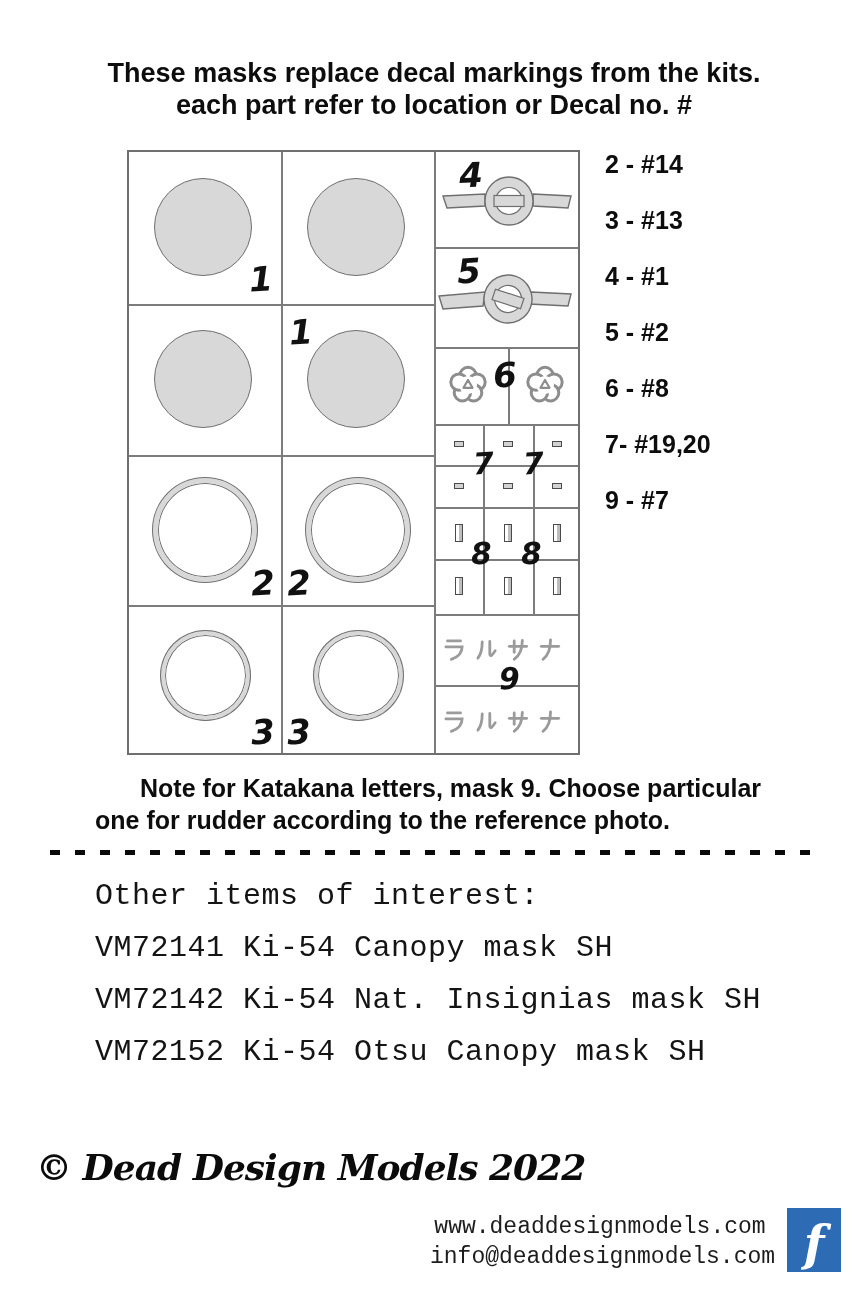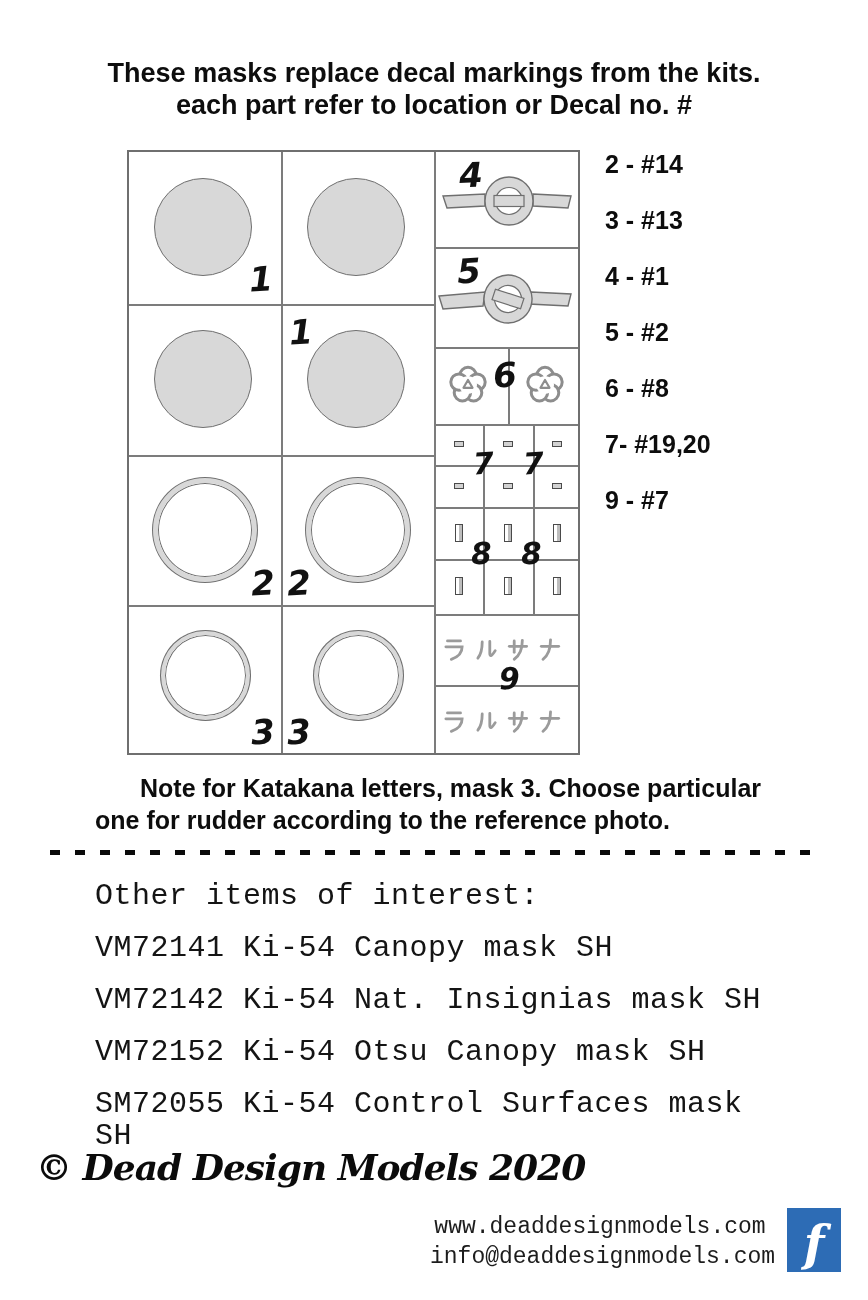--- a/index.html
+++ b/index.html
@@ -226,35 +226,34 @@
     <div class="legend-item">2 - #14</div>
     <div class="legend-item">3 - #13</div>
     <div class="legend-item">4 - #1</div>
     <div class="legend-item">5 - #2</div>
     <div class="legend-item">6 - #8</div>
     <div class="legend-item">7- #19,20</div>
     <div class="legend-item">9 - #7</div>
   </div>
 
   <div class="abs note">
-    <div class="indent">Note for Katakana letters, mask 3. Choose particular</div>
+    <div class="indent">Note for Katakana letters, mask 9. Choose particular</div>
     <div>one for rudder according to the reference photo.</div>
   </div>
 
   <div class="abs dashes"></div>
 
   <div class="abs other">
     <div>Other items of interest:</div>
     <div>VM72141 Ki-54 Canopy mask SH</div>
     <div>VM72142 Ki-54 Nat. Insignias mask SH</div>
     <div>VM72152 Ki-54 Otsu Canopy mask SH</div>
-    <div>SM72055 Ki-54 Control Surfaces mask SH</div>
-  </div>
-
-  <div class="abs copyright">© Dead Design Models 2020</div>
+  </div>
+
+  <div class="abs copyright">© Dead Design Models 2022</div>
 
   <div class="abs footer-text">
     <div>www.deaddesignmodels.com</div>
     <div>info@deaddesignmodels.com</div>
   </div>
   <div class="abs fb" style="background: rgb(45, 108, 181);">
     <span>f</span>
   </div>
 
 </div>

